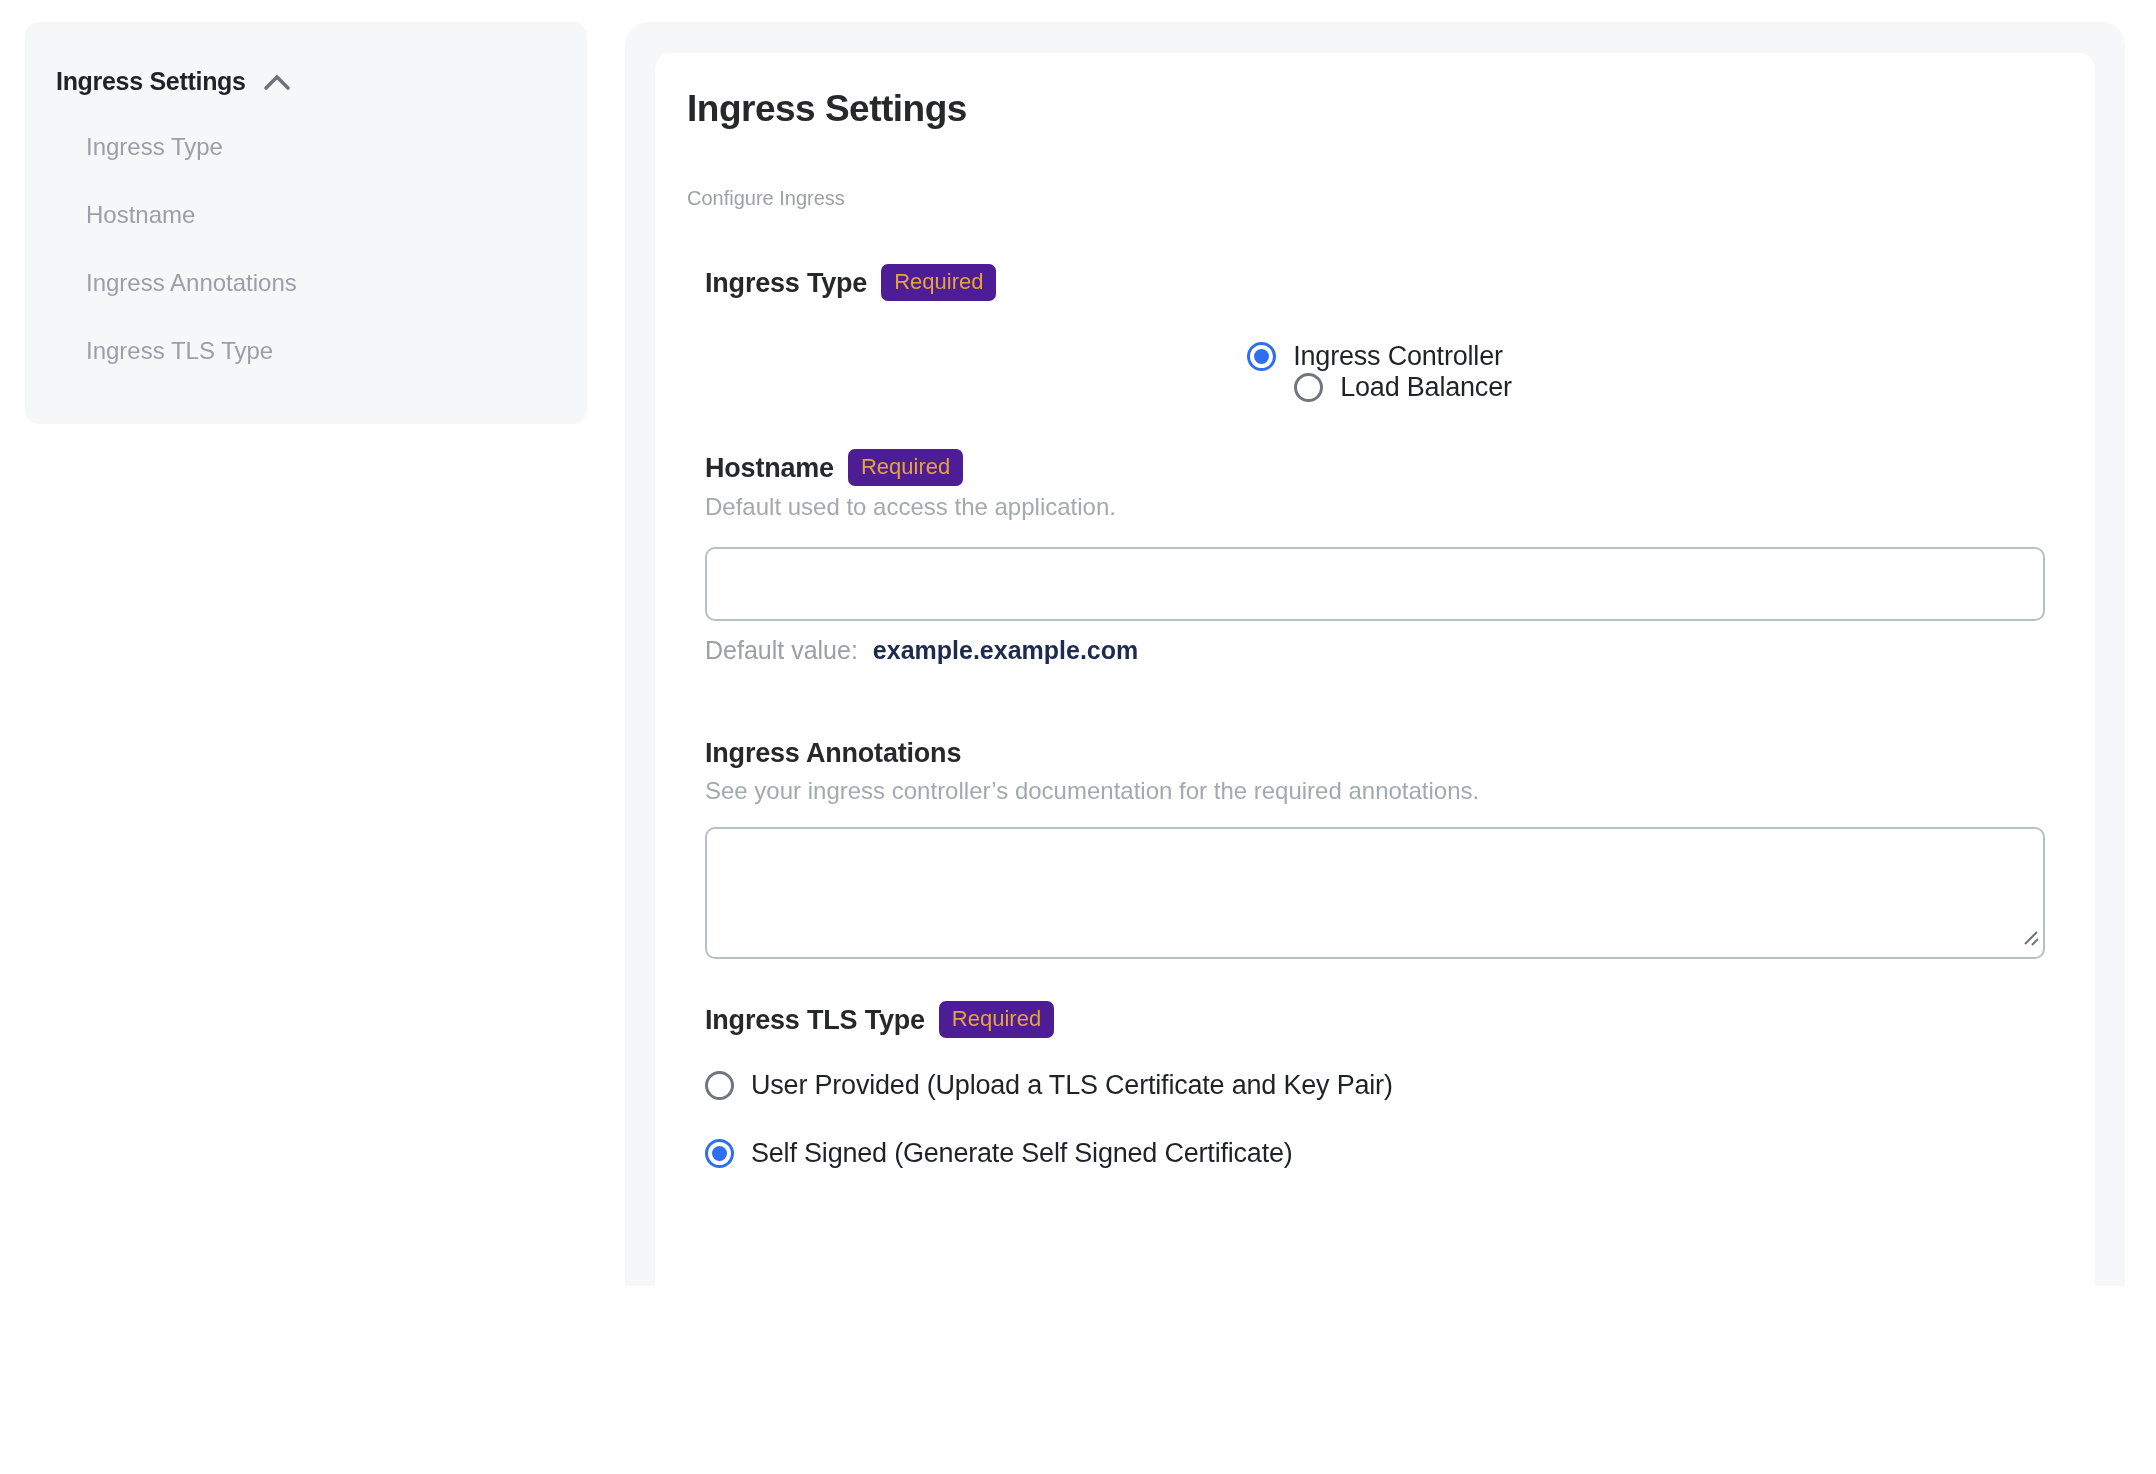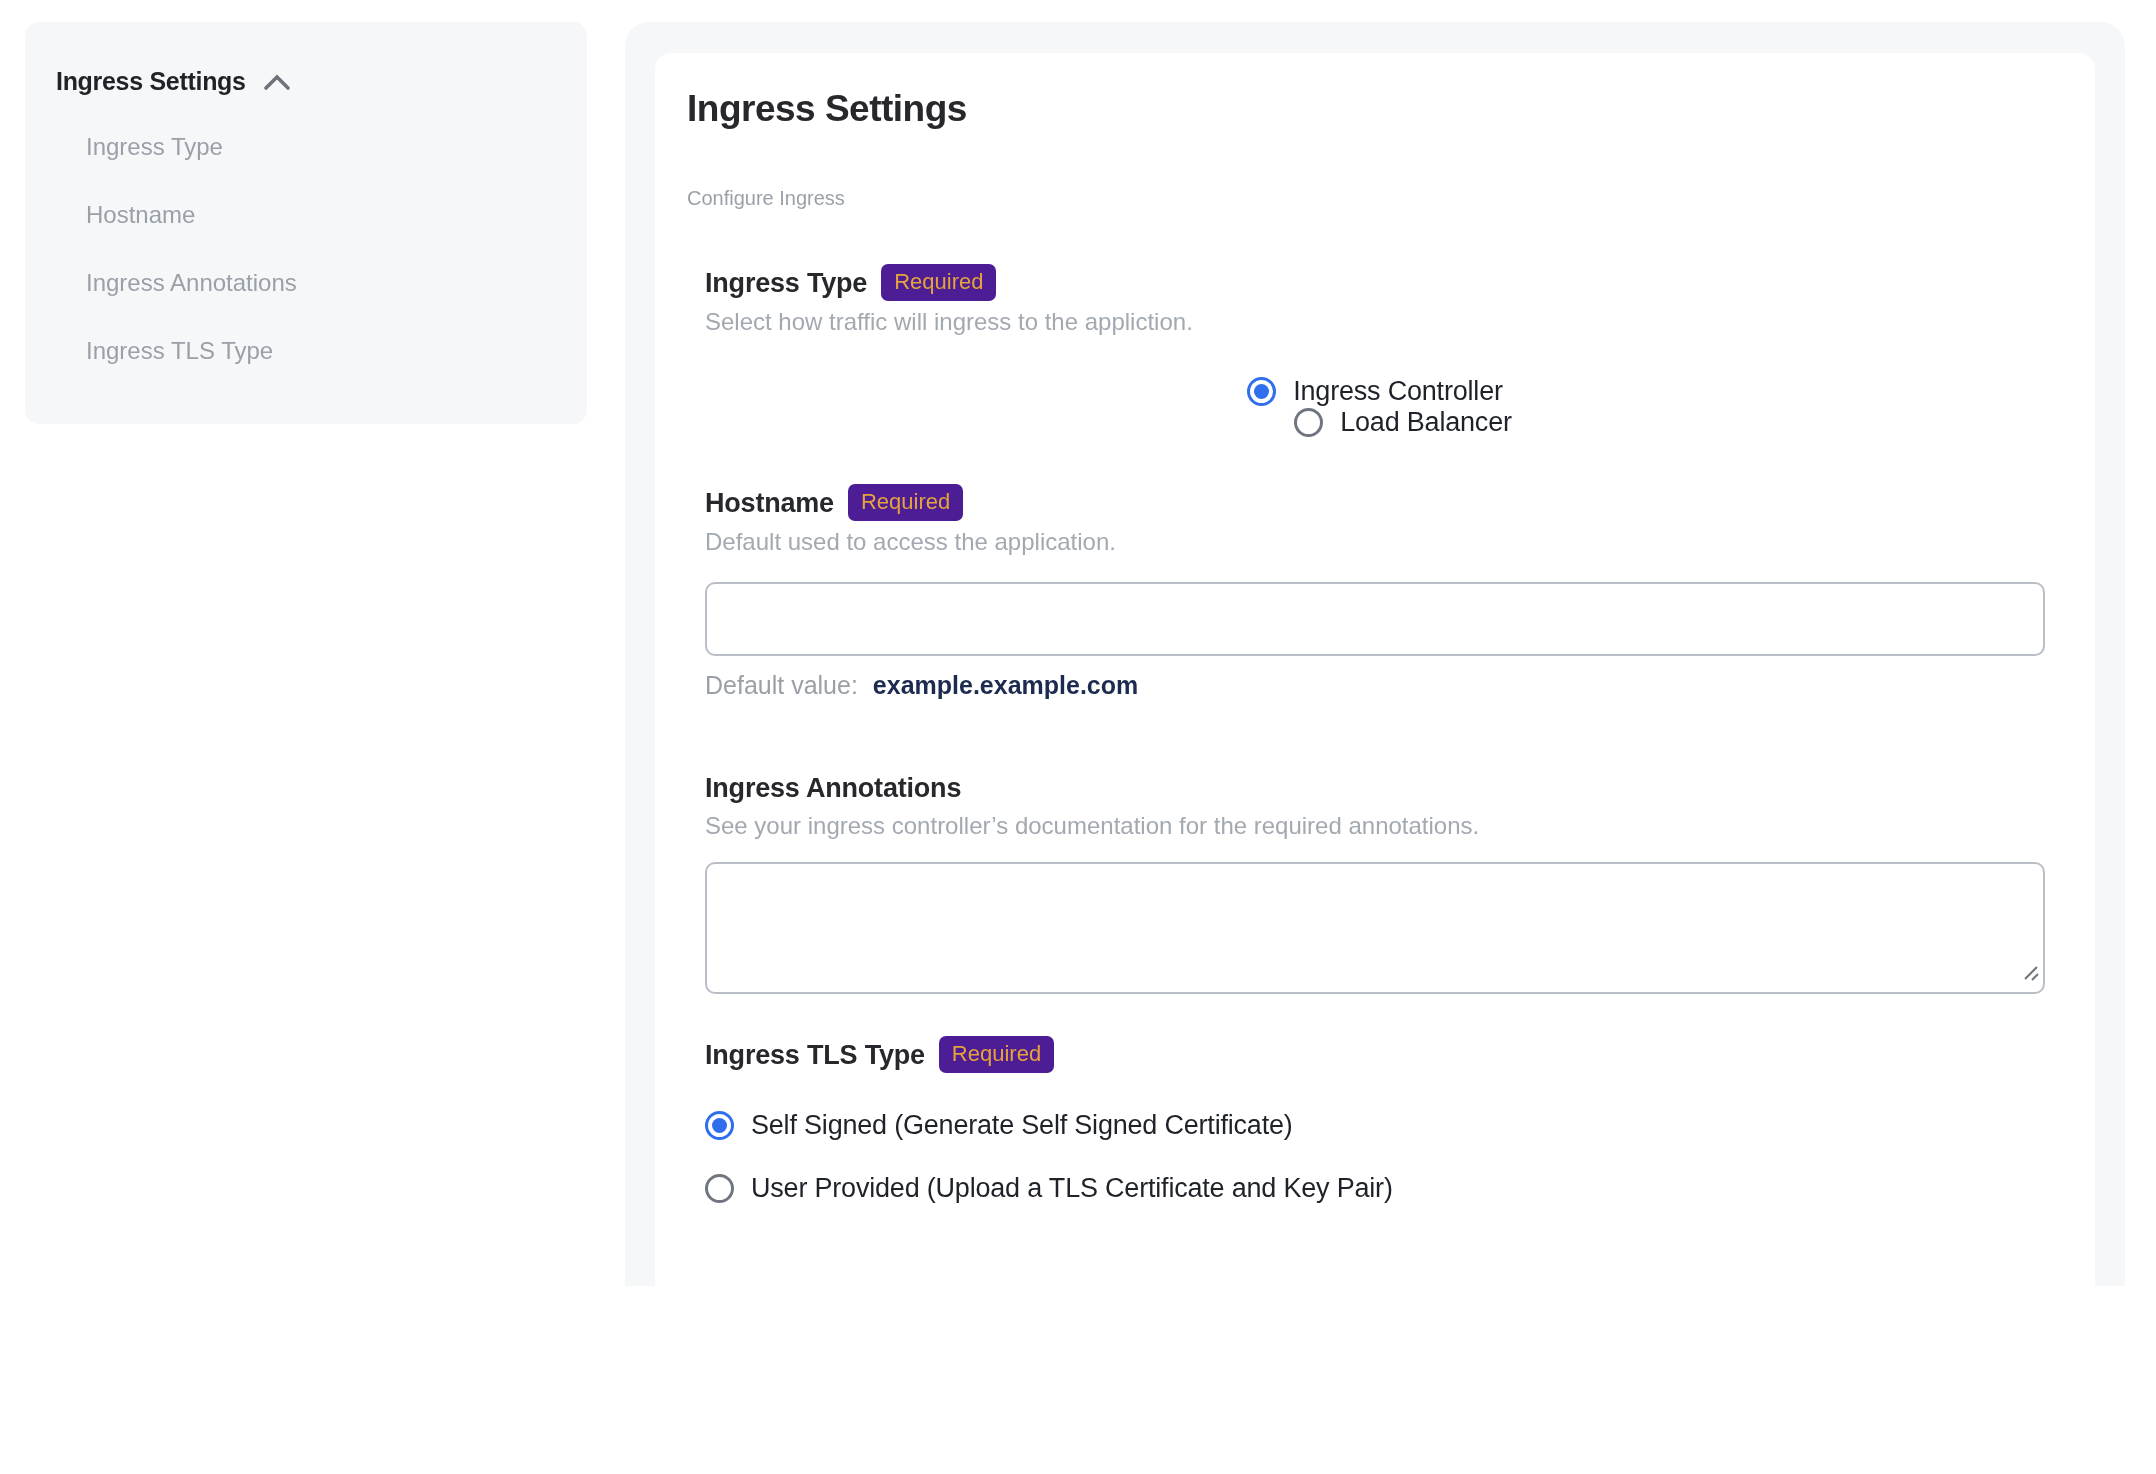--- a/index.html
+++ b/index.html
@@ -248,21 +248,20 @@
       <h1>Ingress Settings</h1>
       <p class="subtitle">Configure Ingress</p>
 
       <div class="sections">
 
         <div>
           <div class="label-row mt-type">
             <span class="flabel">Ingress Type</span>
             <span class="badge">Required</span>
           </div>
-          <p class="helper">Select how traffic will ingress to the appliction.</p>
           <div class="radio-row">
             <label class="radio-opt">
               <span class="radio checked"></span>
               <span>Ingress Controller</span>
             </label>
             <label class="radio-opt">
               <span class="radio"></span>
               <span>Load Balancer</span>
             </label>
           </div>
@@ -295,32 +294,32 @@
               </svg>
             </span>
           </div>
         </div>
 
         <div>
           <div class="label-row mt-tls">
             <span class="flabel">Ingress TLS Type</span>
             <span class="badge">Required</span>
           </div>
+          <div class="radio-stack-row rs-2">
+            <label class="radio-opt">
+              <span class="radio"></span>
+              <span>User Provided (Upload a TLS Certificate and Key Pair)</span>
+            </label>
+          </div>
           <div class="radio-stack-row rs-1">
             <label class="radio-opt">
               <span class="radio checked"></span>
               <span>Self Signed (Generate Self Signed Certificate)</span>
             </label>
           </div>
-          <div class="radio-stack-row rs-2">
-            <label class="radio-opt">
-              <span class="radio"></span>
-              <span>User Provided (Upload a TLS Certificate and Key Pair)</span>
-            </label>
-          </div>
         </div>
 
       </div>
     </section>
 
     <button class="save-btn" disabled="">Save config</button>
   </main>
 
 </div>
 

